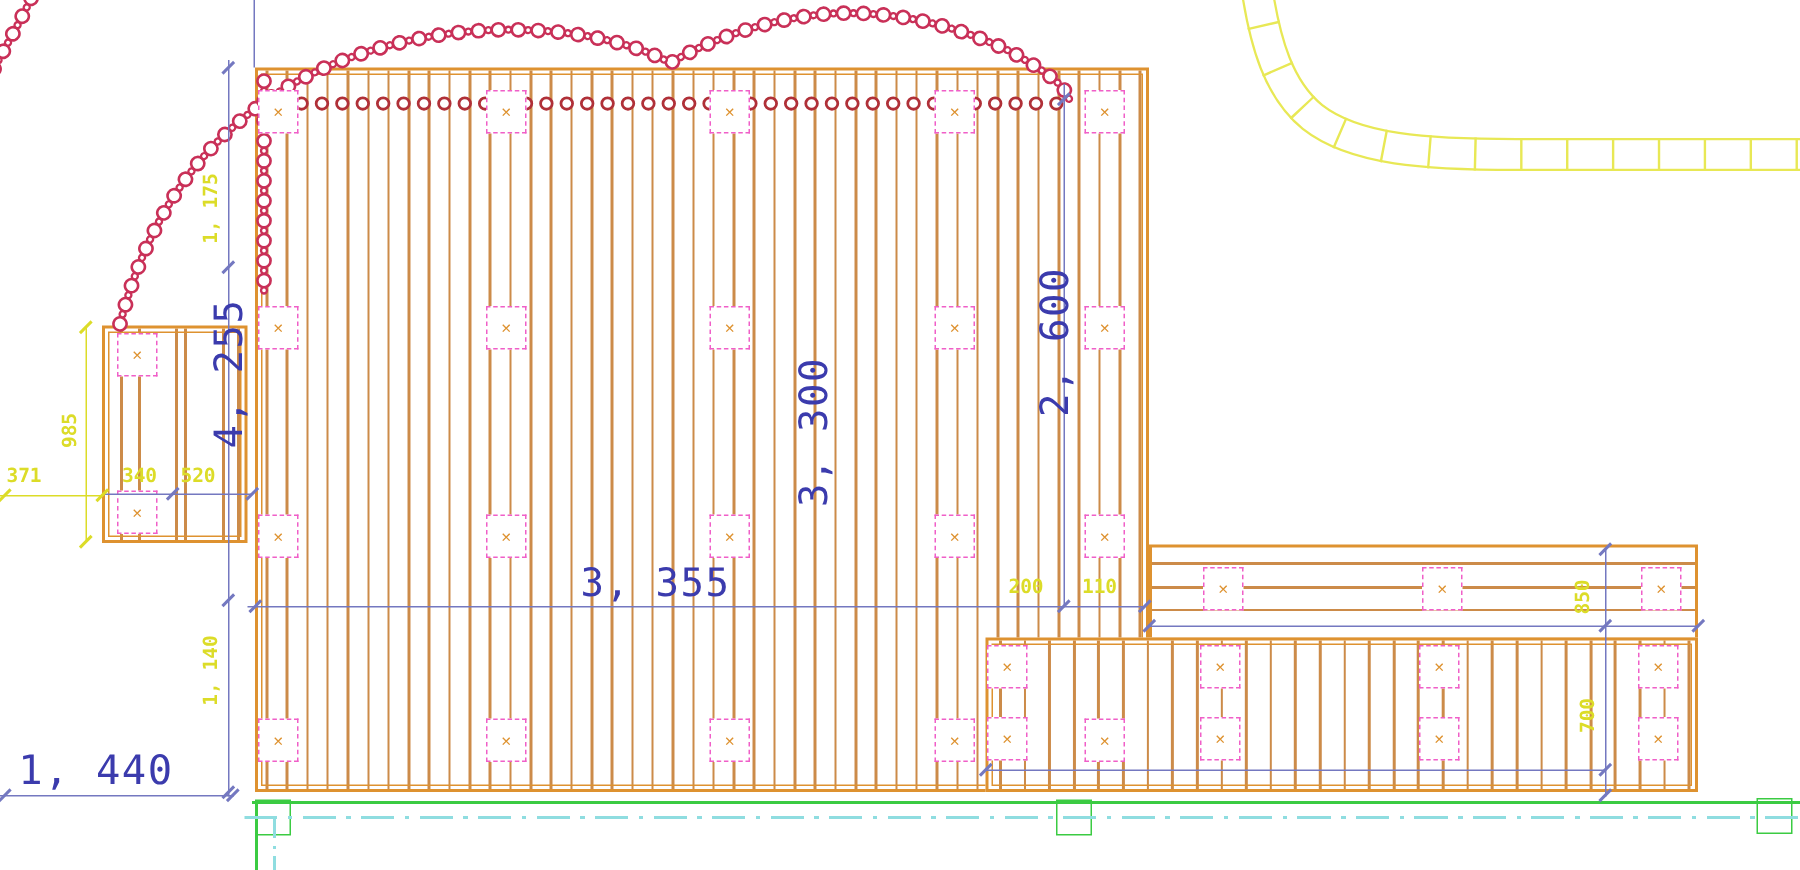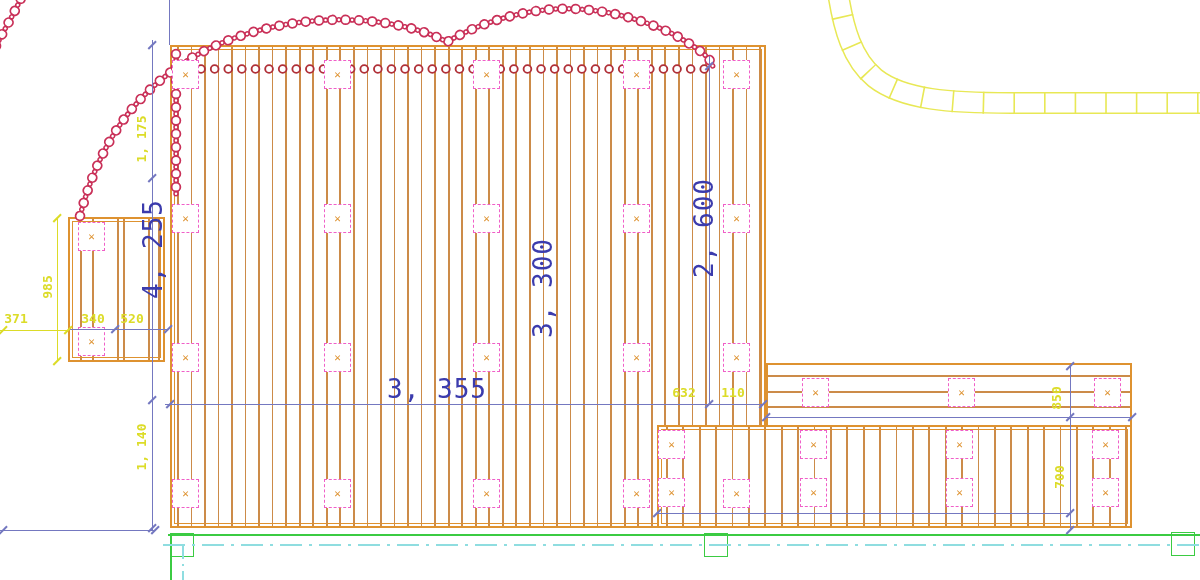--- a/index.html
+++ b/index.html
@@ -240,25 +240,26 @@
       <div class="tick ty" style="left: 57px; top: 218px;"></div>
       <div class="tick ty" style="left: 57px; top: 361px;"></div>
       <div class="tick ty" style="left: 3px; top: 330px;"></div>
       <div class="tick ty" style="left: 68px; top: 330px;"></div>
     </div>
 
   <div class="dt rot" style="left:153px;top:249px;">4, 255</div>
   <div class="dt" style="left:425px;top:389px;margin-left:12px;">3, 355</div>
   <div class="dt rot" style="left:543px;top:288px;">3, 300</div>
   <div class="dt rot" style="left:704px;top:228px;">2, 600</div>
+  <div class="dt big" style="left:64px;top:514px;">1, 440</div>
 
   <div class="ds rot" style="left:141px;top:139px;">1, 175</div>
   <div class="ds rot" style="left:47px;top:287px;">985</div>
   <div class="ds" style="left:16px;top:318px;">371</div>
   <div class="ds" style="left:93px;top:318px;">340</div>
   <div class="ds" style="left:132px;top:318px;">520</div>
-  <div class="ds" style="left:684px;top:392px;">632</div>
+  <div class="ds" style="left:684px;top:392px;">200</div>
   <div class="ds" style="left:733px;top:392px;">110</div>
   <div class="ds rot" style="left:1056px;top:398px;">850</div>
   <div class="ds rot" style="left:1059px;top:477px;">700</div>
   <div class="ds rot" style="left:141px;top:447px;">1, 140</div>
 
 </div>
 
 </body></html>

